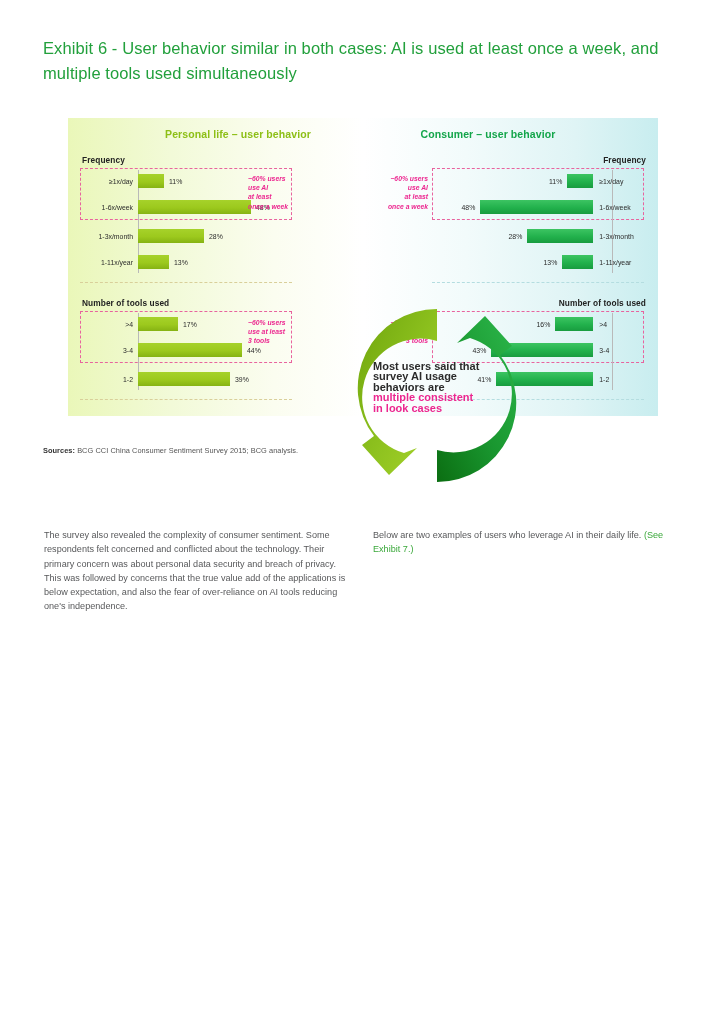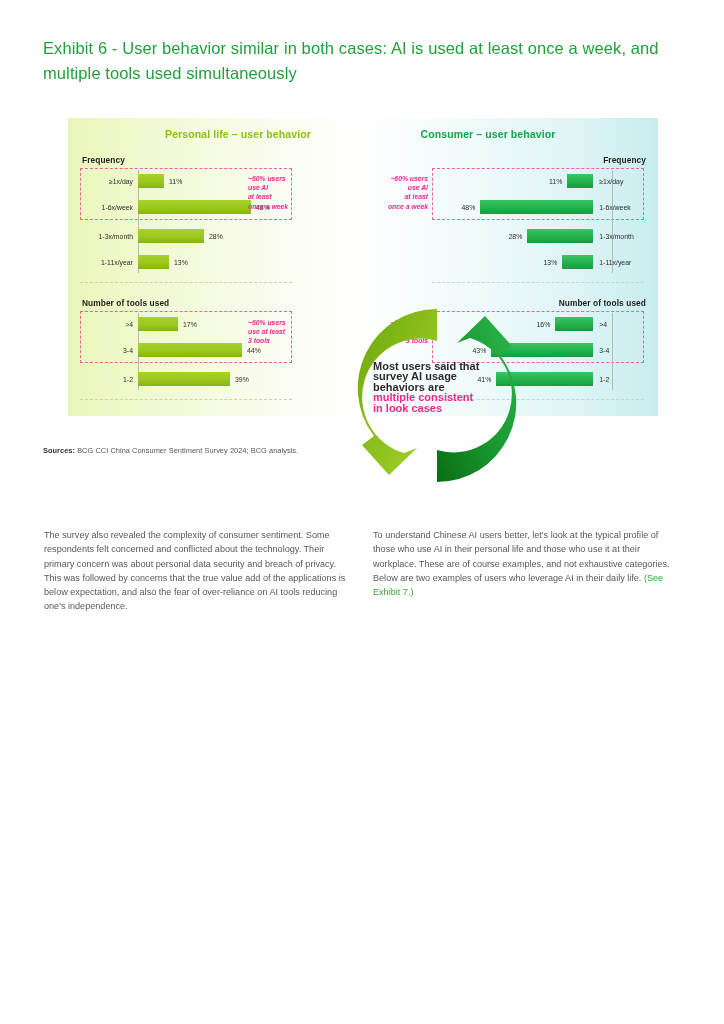--- a/index.html
+++ b/index.html
@@ -339,28 +339,27 @@
         <div class="dark">behaviors are</div>
         <div class="pink">multiple consistent</div>
         <div class="pink">in look cases</div>
       </div>
     </div>
 
   </div>
 
   <div class="sources">
     <b>Sources:</b>
-    <span>BCG CCI China Consumer Sentiment Survey 2024; BCG analysis.</span>
+    <span>BCG CCI China Consumer Sentiment Survey 2015; BCG analysis.</span>
   </div>
 
   <div class="col left">
     <p>The survey also revealed the complexity of consumer sentiment. Some respondents felt concerned and conflicted about the technology. Their primary concern was about personal data security and breach of privacy. This was followed by concerns that the true value add of the applications is below expectation, and also the fear of over-reliance on AI tools reducing one's independence.</p>
   </div>
 
   <div class="col right">
-    <p>To understand Chinese AI users better, let's look at the typical profile of those who use AI in their personal life and those who use it at their workplace. These are of course examples, and not exhaustive categories.</p>
     <p><span>Below are two examples of users who leverage AI in their daily life. </span><span class="greenlink">(See Exhibit 7.)</span></p>
   </div>
 
   <div class="footer-num">5</div>
   <div class="footer-txt">SEIZING OPPORTUNITIES FOR A WINNING FUTURE</div>
 
 </div>
 
 </body></html>

